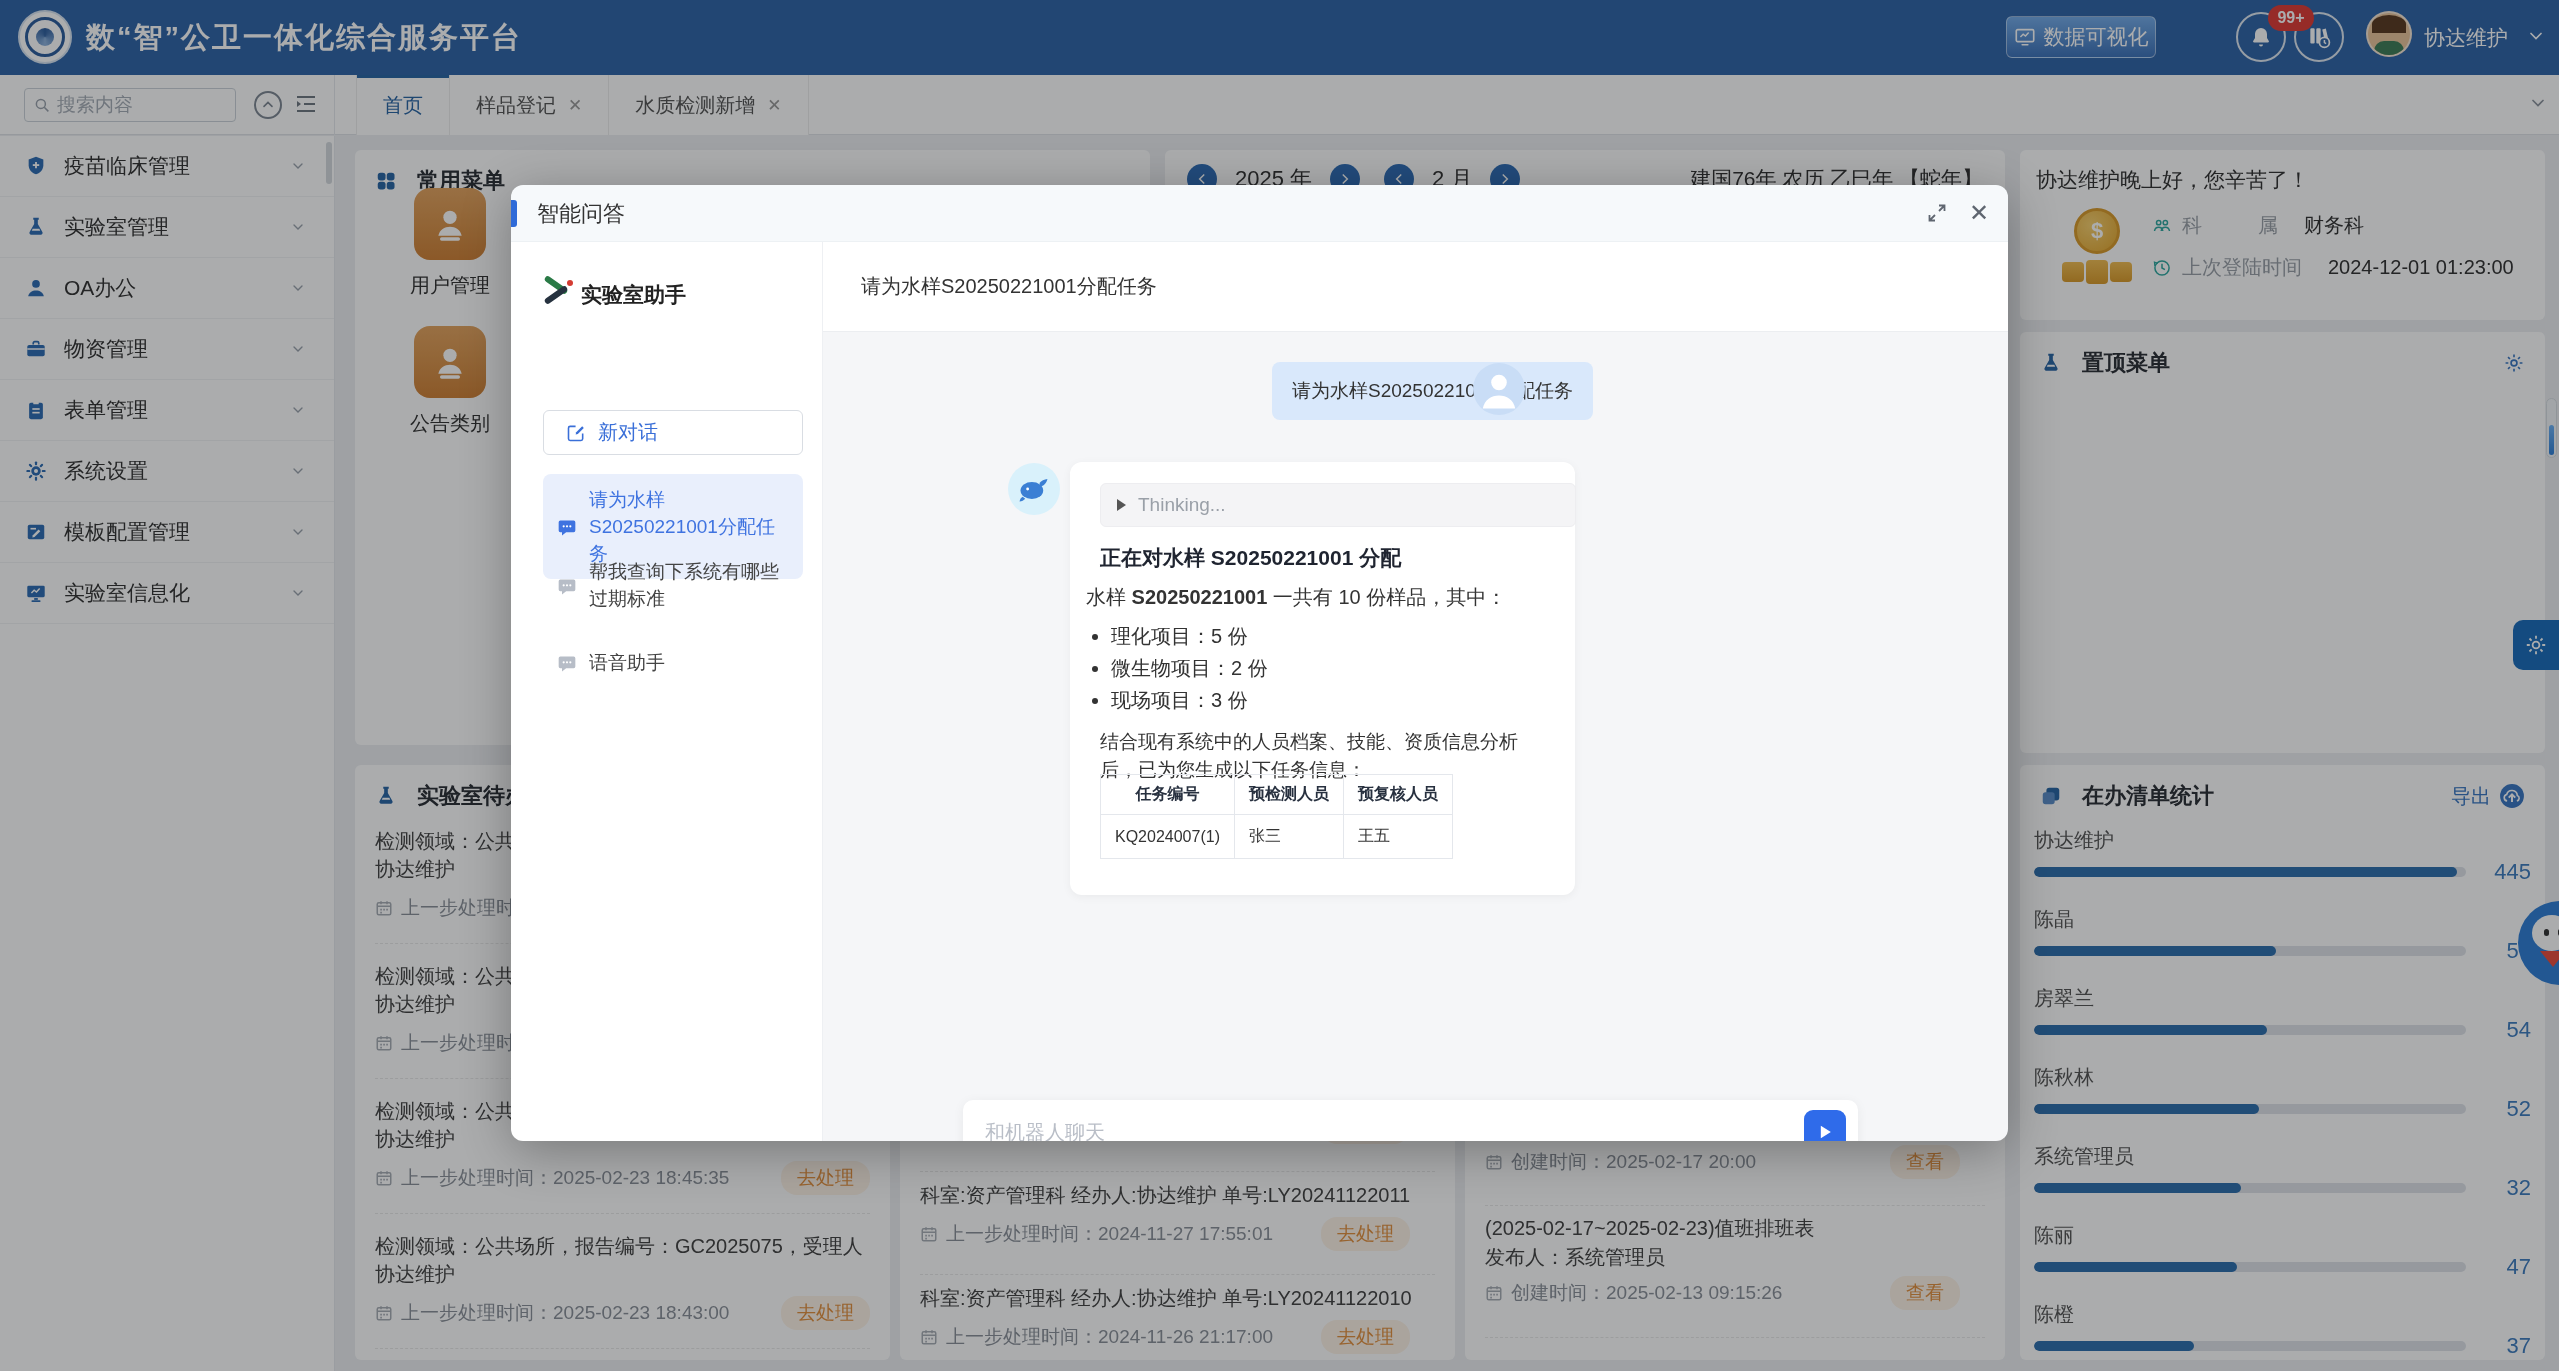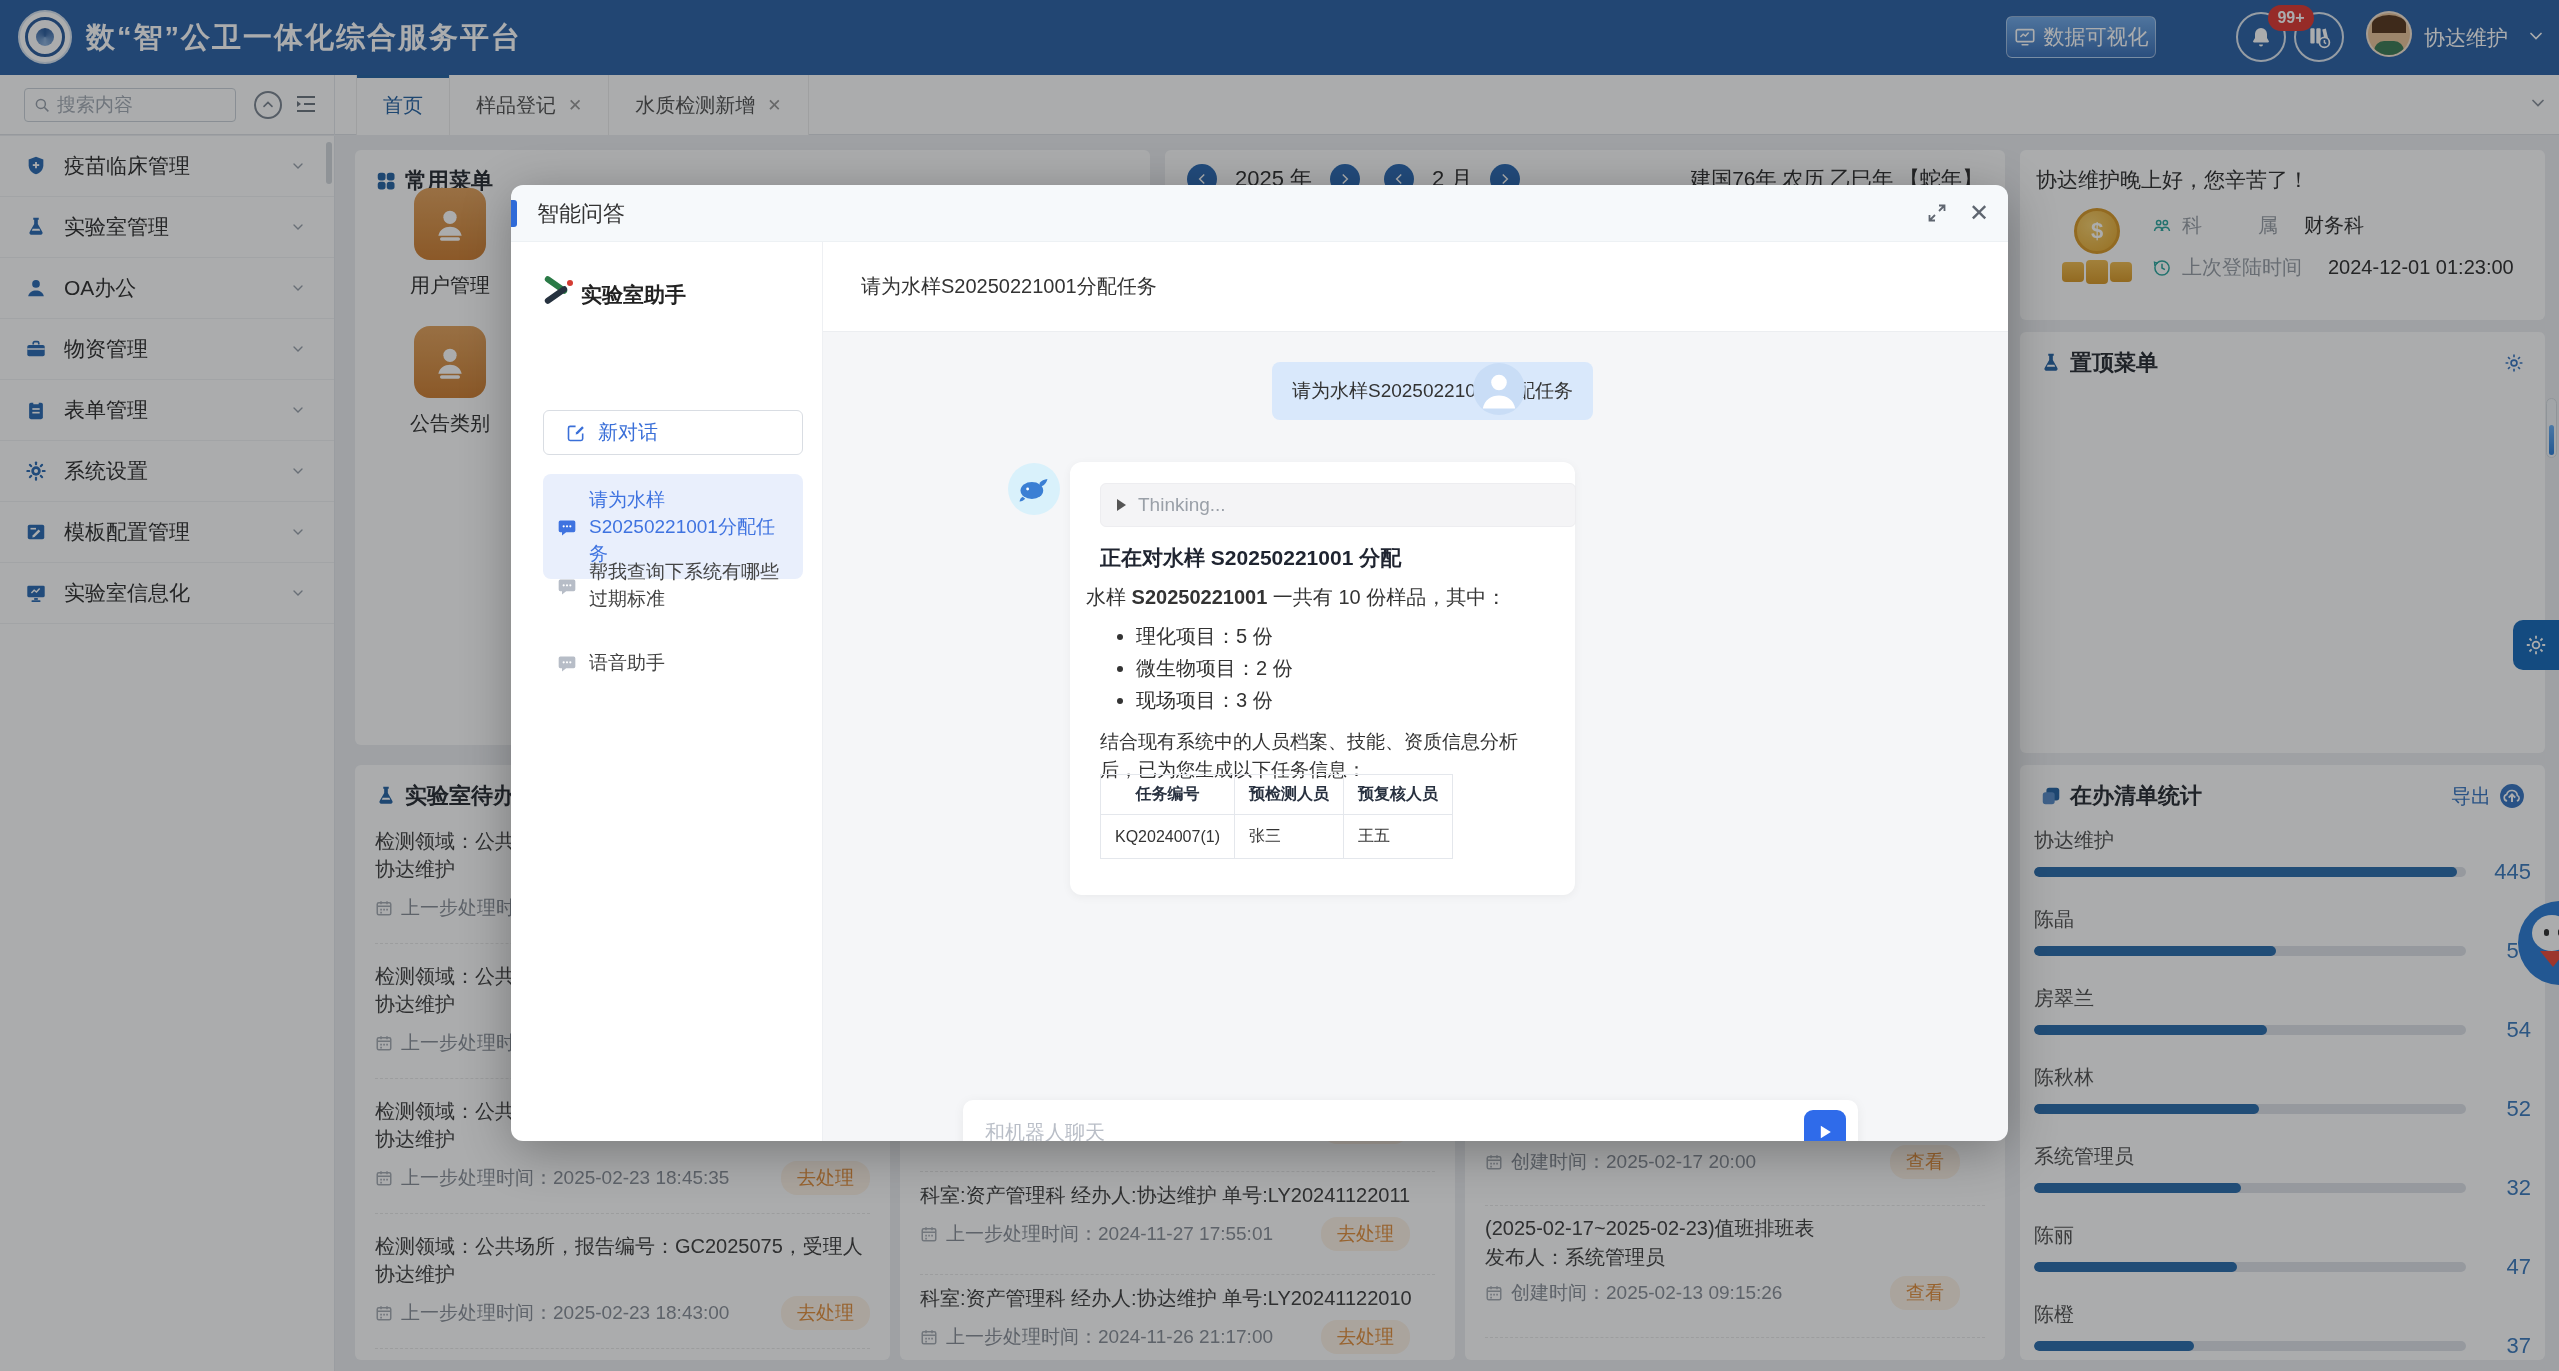--- a/index.html
+++ b/index.html
@@ -57,21 +57,21 @@
   #side-menu { position:absolute; left:0; top:136px; width:335px; height:1235px; background:#fff;
                border-right:1px solid #e6e9ed; z-index:1; }
   .side-item { height:61px; display:flex; align-items:center; padding:0 24px; border-bottom:1px solid #f1f3f5; }
   .side-item .icn { color:#2e6db3; width:24px; }
   .side-item .lbl { margin-left:16px; font-size:21px; color:#333; flex:1; }
   .side-item .chev { color:#9aa2ac; }
   #side-scroll { position:absolute; right:2px; top:6px; width:6px; height:42px; border-radius:3px; background:#d5d9de; }
 
   
   .panel { position:absolute; background:#fff; border-radius:6px; overflow:hidden; z-index:1; }
-  .p-head { display:flex; align-items:center; gap:8px; padding:16px 20px; }
+  .p-head { display:flex; align-items:center; gap:20px; padding:16px 20px; }
   .p-head .icn { color:#2a66a5; }
   .p-title { font-size:22px; font-weight:bold; color:#2b2f36; flex:1; }
   #p-common { left:355px; top:150px; width:795px; height:595px; }
   .app-item { position:absolute; width:110px; text-align:center; }
   .app-ico { width:72px; height:72px; margin:0 auto; border-radius:16px;
              background:linear-gradient(180deg,#e3a45f,#cf8136); display:flex; align-items:center; justify-content:center; }
   .app-lbl { margin-top:12px; font-size:20px; color:#333; }
   #app-0 { left:40px; top:38px; } #app-1 { left:40px; top:176px; }
 
   #p-cal { left:1165px; top:150px; width:840px; height:595px; }
@@ -186,21 +186,21 @@
   #a-avatar { position:absolute; left:185px; top:131px; width:52px; height:52px; border-radius:50%; background:#d9f1fb;
               display:flex; align-items:center; justify-content:center; color:#3b7fd4; }
   #a-card { position:absolute; left:247px; top:130px; width:505px; height:433px; background:#fff; border-radius:12px;
             box-shadow:0 2px 10px rgba(0,0,0,.05); }
   #think-box { position:absolute; left:30px; top:21px; width:476px; height:44px; background:#f4f4f6; border:1px solid #ededf0;
                border-radius:6px; display:flex; align-items:center; padding-left:16px; gap:12px; color:#9aa0a8; font-size:19px; }
   .tri { width:0; height:0; border-left:9px solid #555; border-top:6px solid transparent; border-bottom:6px solid transparent; }
   #r-heading { position:absolute; left:30px; top:82px; font-size:21px; font-weight:bold; color:#1f2430; }
   #r-intro { position:absolute; left:16px; top:122px; font-size:20px; color:#333; }
   #r-bullets { position:absolute; left:36px; top:158px; }
-  #r-bullets li { margin-left:30px; font-size:20px; color:#333; line-height:32px; }
+  #r-bullets li { margin-left:5px; font-size:20px; color:#333; line-height:32px; }
   #r-note { position:absolute; left:30px; top:266px; width:450px; font-size:19px; color:#333; line-height:28px; }
   #r-table { position:absolute; left:30px; top:312px; border-collapse:collapse; font-size:16px; color:#333; }
   #r-table th { border:1px solid #e4e7ec; font-weight:bold; color:#27303f; height:40px; padding:0 14px; }
   #r-table td { border:1px solid #e4e7ec; height:44px; padding:0 14px; }
   #chat-input { position:absolute; left:140px; top:768px; width:895px; height:64px; background:#fff; border-radius:10px;
                 box-shadow:0 2px 12px rgba(0,0,0,.06); }
   #chat-input input { position:absolute; left:22px; top:0; width:700px; height:64px; border:none; outline:none;
                       font-size:20px; color:#555; background:transparent; }
   #chat-input input::placeholder { color:#b9bec7; }
   #send-btn { position:absolute; right:12px; top:10px; width:42px; height:44px; background:#2f6bea; border-radius:9px;

